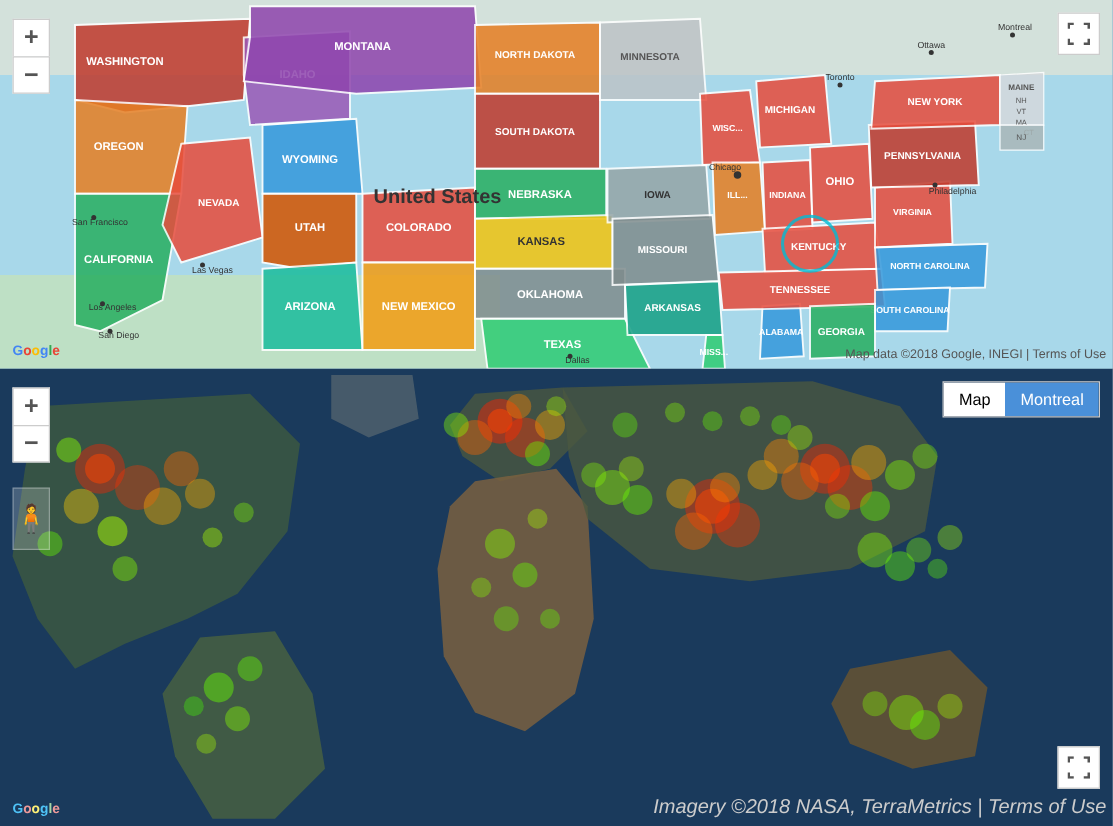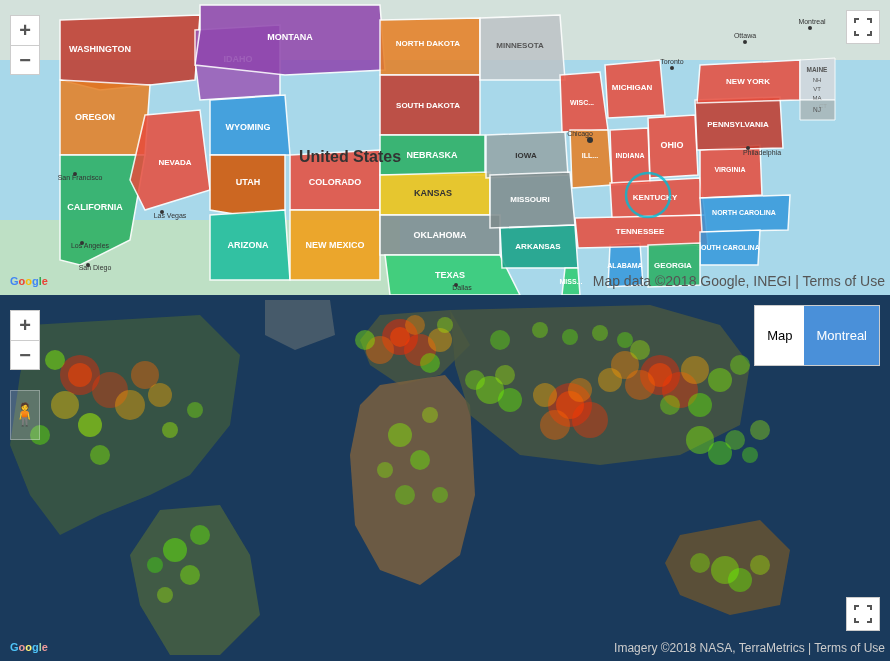--- a/index.html
+++ b/index.html
@@ -78,21 +78,21 @@
       font-size: 11px;
       color: #555;
       font-weight: bold;
       z-index: 10;
     }
 
     .map-footer-top {
       position: absolute;
       bottom: 6px;
       right: 5px;
-      font-size: 14px;
+      font-size: 10px;
       color: #555;
       z-index: 10;
       margin-top: 44px;
     }
 
     
     .bottom-map {
       position: relative;
       width: 890px;
       height: 366px;
@@ -119,21 +119,21 @@
       position: absolute;
       top: 10px;
       right: 10px;
       display: flex;
       z-index: 10;
       border: 1px solid #ccc;
       overflow: hidden;
     }
 
     .map-type-btn {
-      padding: 22px 12px;
+      padding: 6px 12px;
       background: white;
       font-size: 13px;
       cursor: pointer;
       border: none;
     }
 
     .map-type-btn.active {
       background: #4a90d9;
       color: white;
     }
@@ -177,23 +177,24 @@
       font-size: 11px;
       color: white;
       font-weight: bold;
       z-index: 10;
     }
 
     .map-footer-bottom {
       position: absolute;
       bottom: 6px;
       right: 5px;
-      font-size: 12px;
+      font-size: 16px;
       color: #ccc;
       z-index: 10;
+      font-style: italic;
     }
 
   </style>
 </head>
 <body>
 
 <div class="map-container">
 
   <div class="top-map">
     <svg class="top-map-svg" viewBox="0 0 890 295" xmlns="http://www.w3.org/2000/svg">

